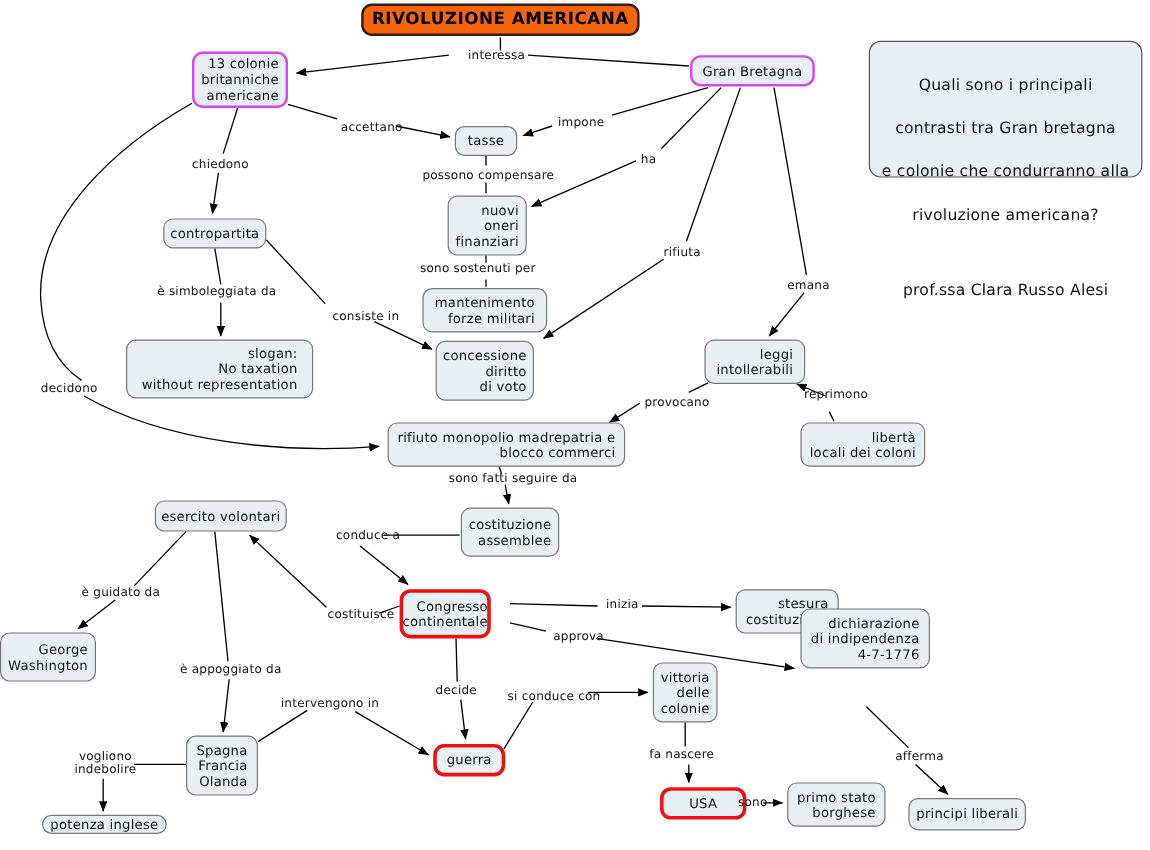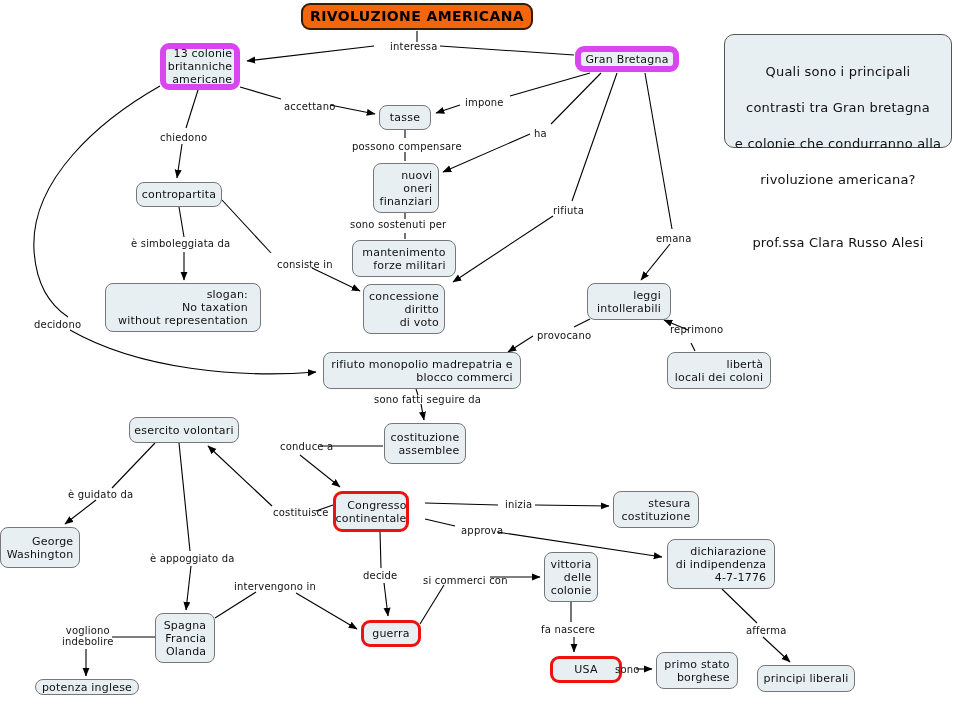--- a/index.html
+++ b/index.html
@@ -14,21 +14,21 @@
     border-radius:8px;
     display:flex;align-items:center;justify-content:center;
     text-align:right;
     color:#111;
     font-size:11px;
     line-height:13px;
     letter-spacing:0.2px;
     padding:2px 4px;
     white-space:pre-line;
   }
-  .node.red{border:6px solid #d946ef;border-radius:9px;}
+  .node.red{border:2px solid #d946ef;border-radius:9px;}
   .node.redthick{border:3px solid #ee1111;border-radius:9px;}
   .node.title{
     background:#f4650c;
     border:2px solid #3a1a05;
     border-radius:9px;
     font-size:14px;
     font-weight:bold;
     letter-spacing:0.4px;
     color:#000;
   }
@@ -230,21 +230,21 @@
   <div class="node" style="left:613px;top:491px;width:86px;height:37px;">stesura
 costituzione</div>
 
   <div class="node" style="left:0px;top:527px;width:80px;height:41px;">George
 Washington</div>
 
   <div class="node" style="left:544px;top:552px;width:54px;height:50px;">vittoria
 delle
 colonie</div>
 
-  <div class="node" style="left:667px;top:539px;width:108px;height:50px;">dichiarazione
+  <div class="node" style="left:667px;top:507px;width:108px;height:50px;">dichiarazione
 di indipendenza
 4-7-1776</div>
 
   <div class="node" style="left:155px;top:613px;width:60px;height:50px;">Spagna
 Francia
 Olanda</div>
 
   <div class="node redthick" style="left:361px;top:620px;width:60px;height:27px;">guerra</div>
 
   <div class="node redthick" style="left:550px;top:656px;width:72px;height:27px;">USA</div>
@@ -281,20 +281,20 @@
   <div class="lbl" style="left:34px;top:319px;">decidono</div>
   <div class="lbl" style="left:374px;top:394px;">sono fatti seguire da</div>
   <div class="lbl" style="left:280px;top:441px;">conduce a</div>
   <div class="lbl" style="left:273px;top:507px;">costituisce</div>
   <div class="lbl" style="left:505px;top:499px;">inizia</div>
   <div class="lbl" style="left:461px;top:525px;">approva</div>
   <div class="lbl" style="left:68px;top:489px;">è guidato da</div>
   <div class="lbl" style="left:150px;top:553px;">è appoggiato da</div>
   <div class="lbl" style="left:234px;top:581px;">intervengono in</div>
   <div class="lbl" style="left:363px;top:570px;">decide</div>
-  <div class="lbl" style="left:423px;top:575px;">si commerci con</div>
+  <div class="lbl" style="left:423px;top:575px;">si conduce con</div>
   <div class="lbl" style="left:62px;top:625px;">vogliono
 indebolire</div>
   <div class="lbl" style="left:541px;top:624px;">fa nascere</div>
   <div class="lbl" style="left:615px;top:664px;">sono</div>
   <div class="lbl" style="left:746px;top:625px;">afferma</div>
 
 </div>
 
 </body></html>

